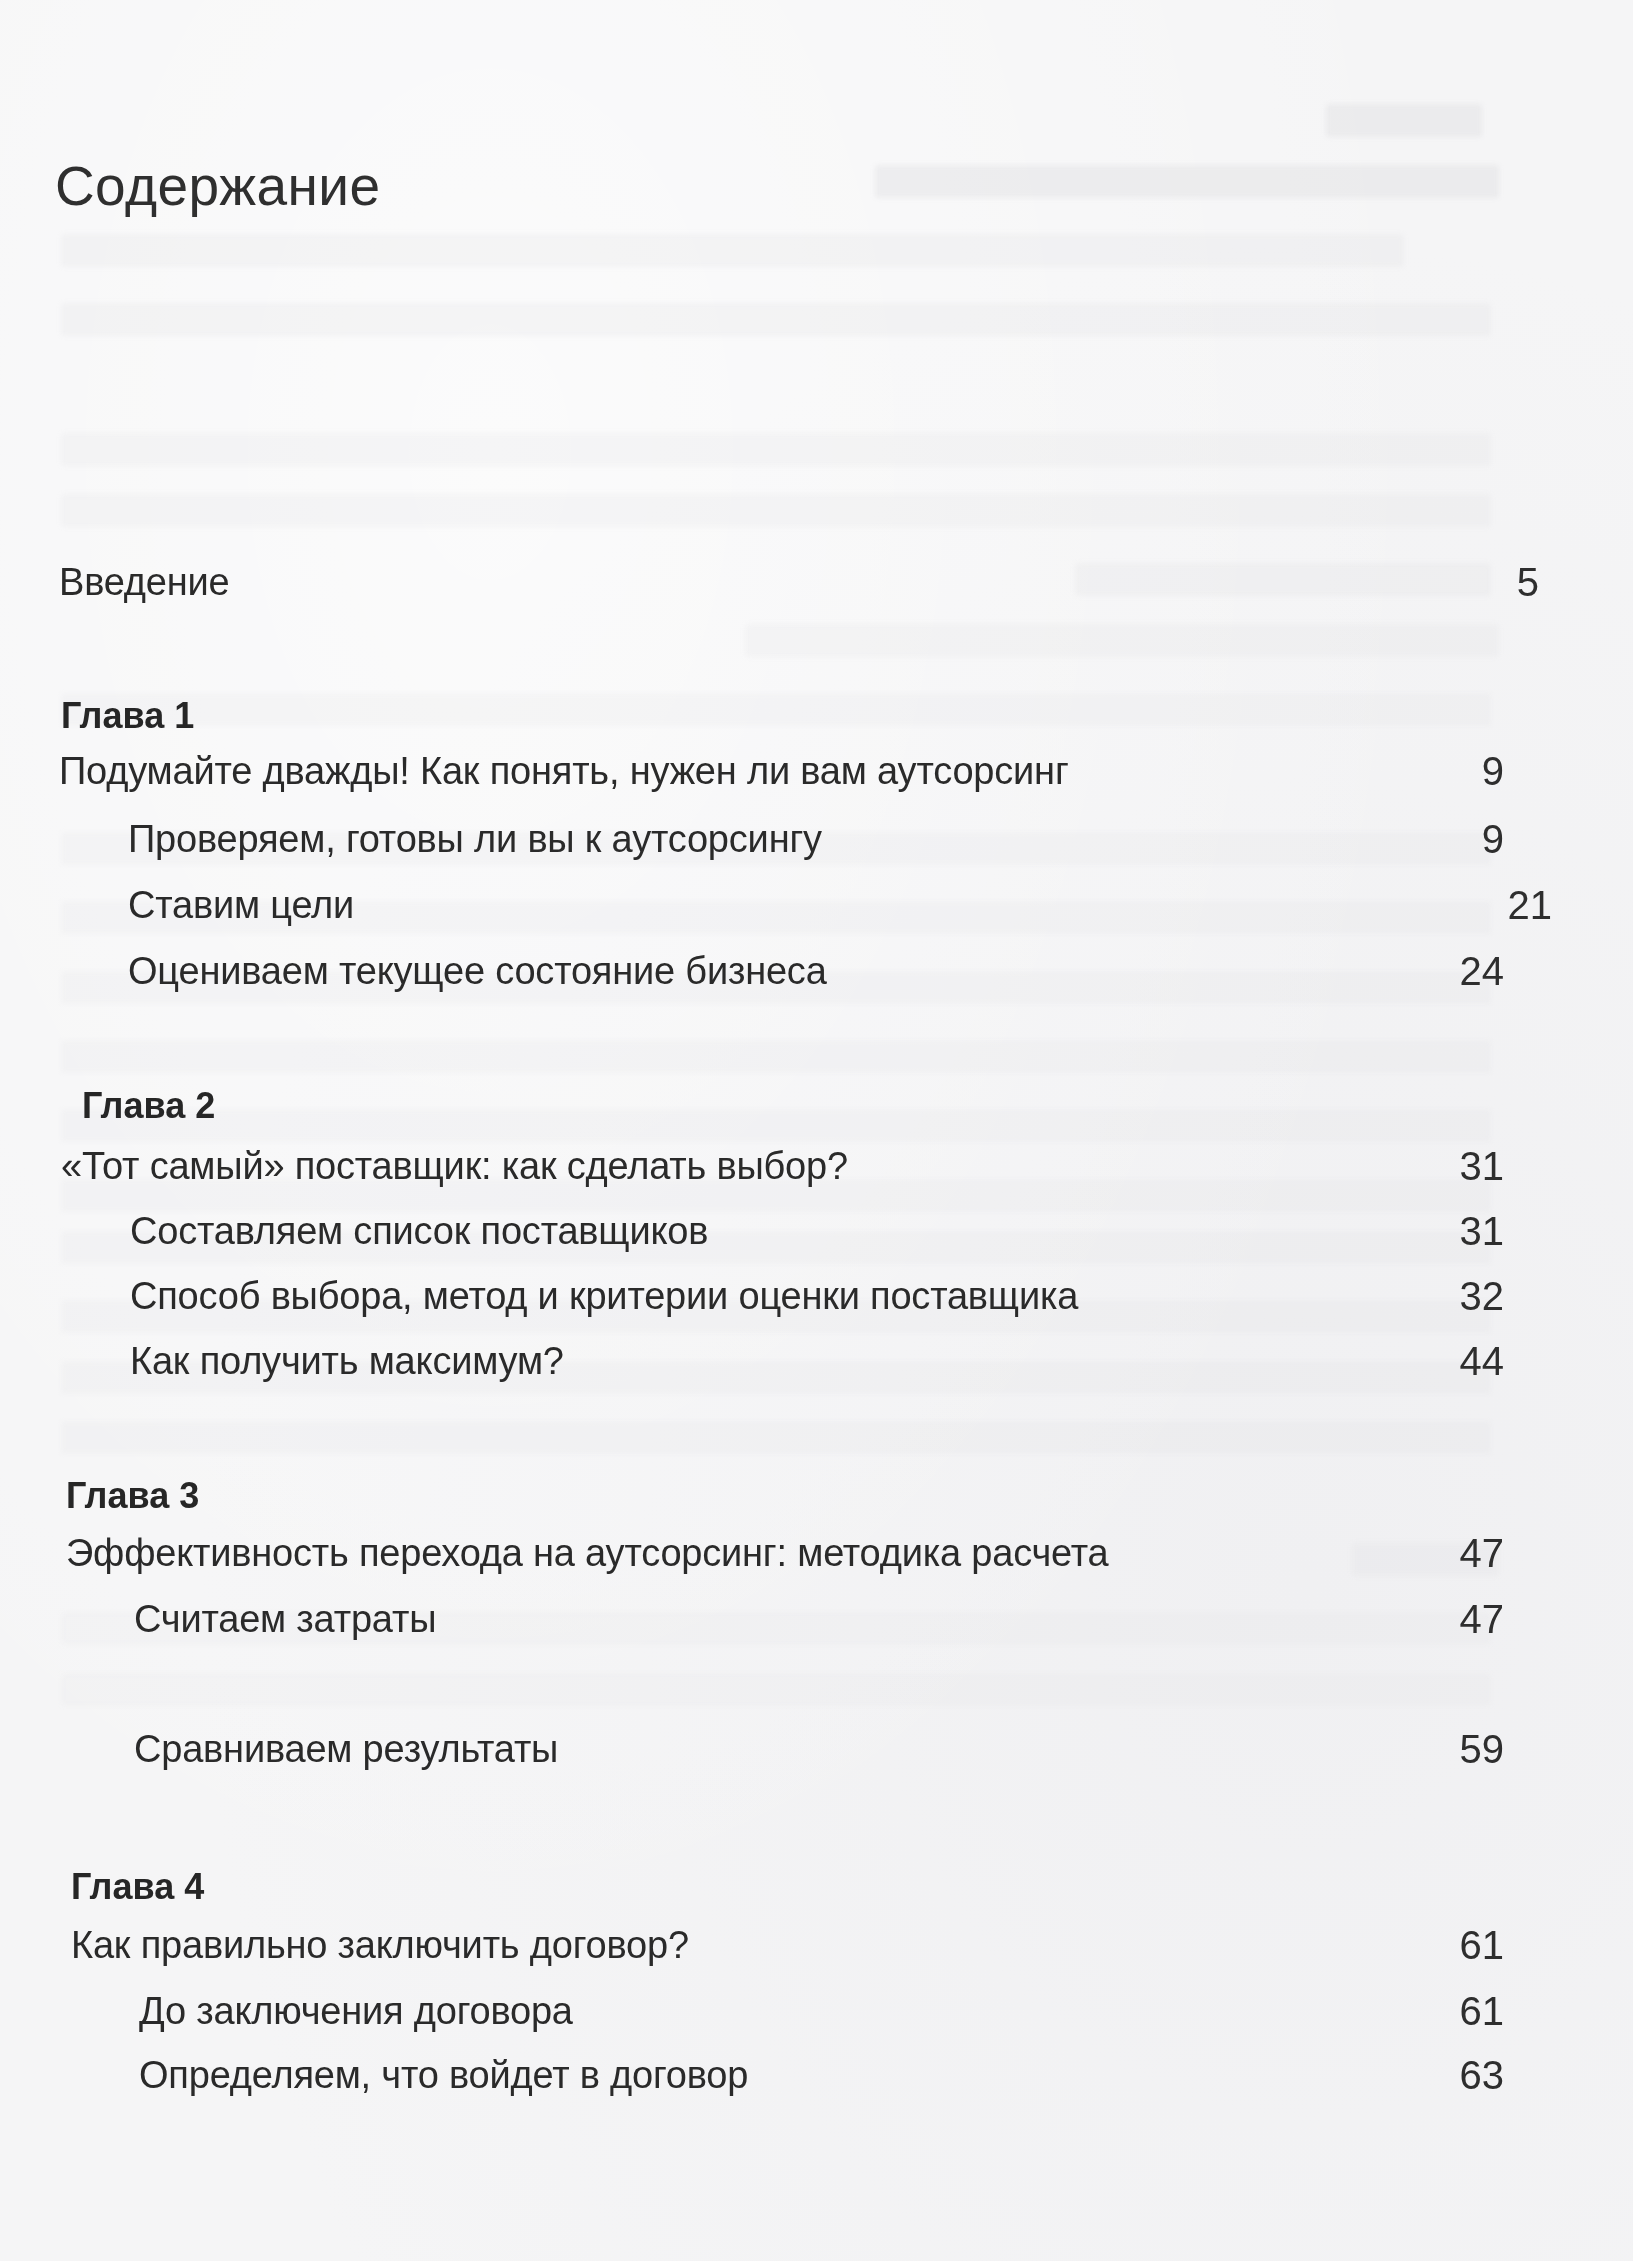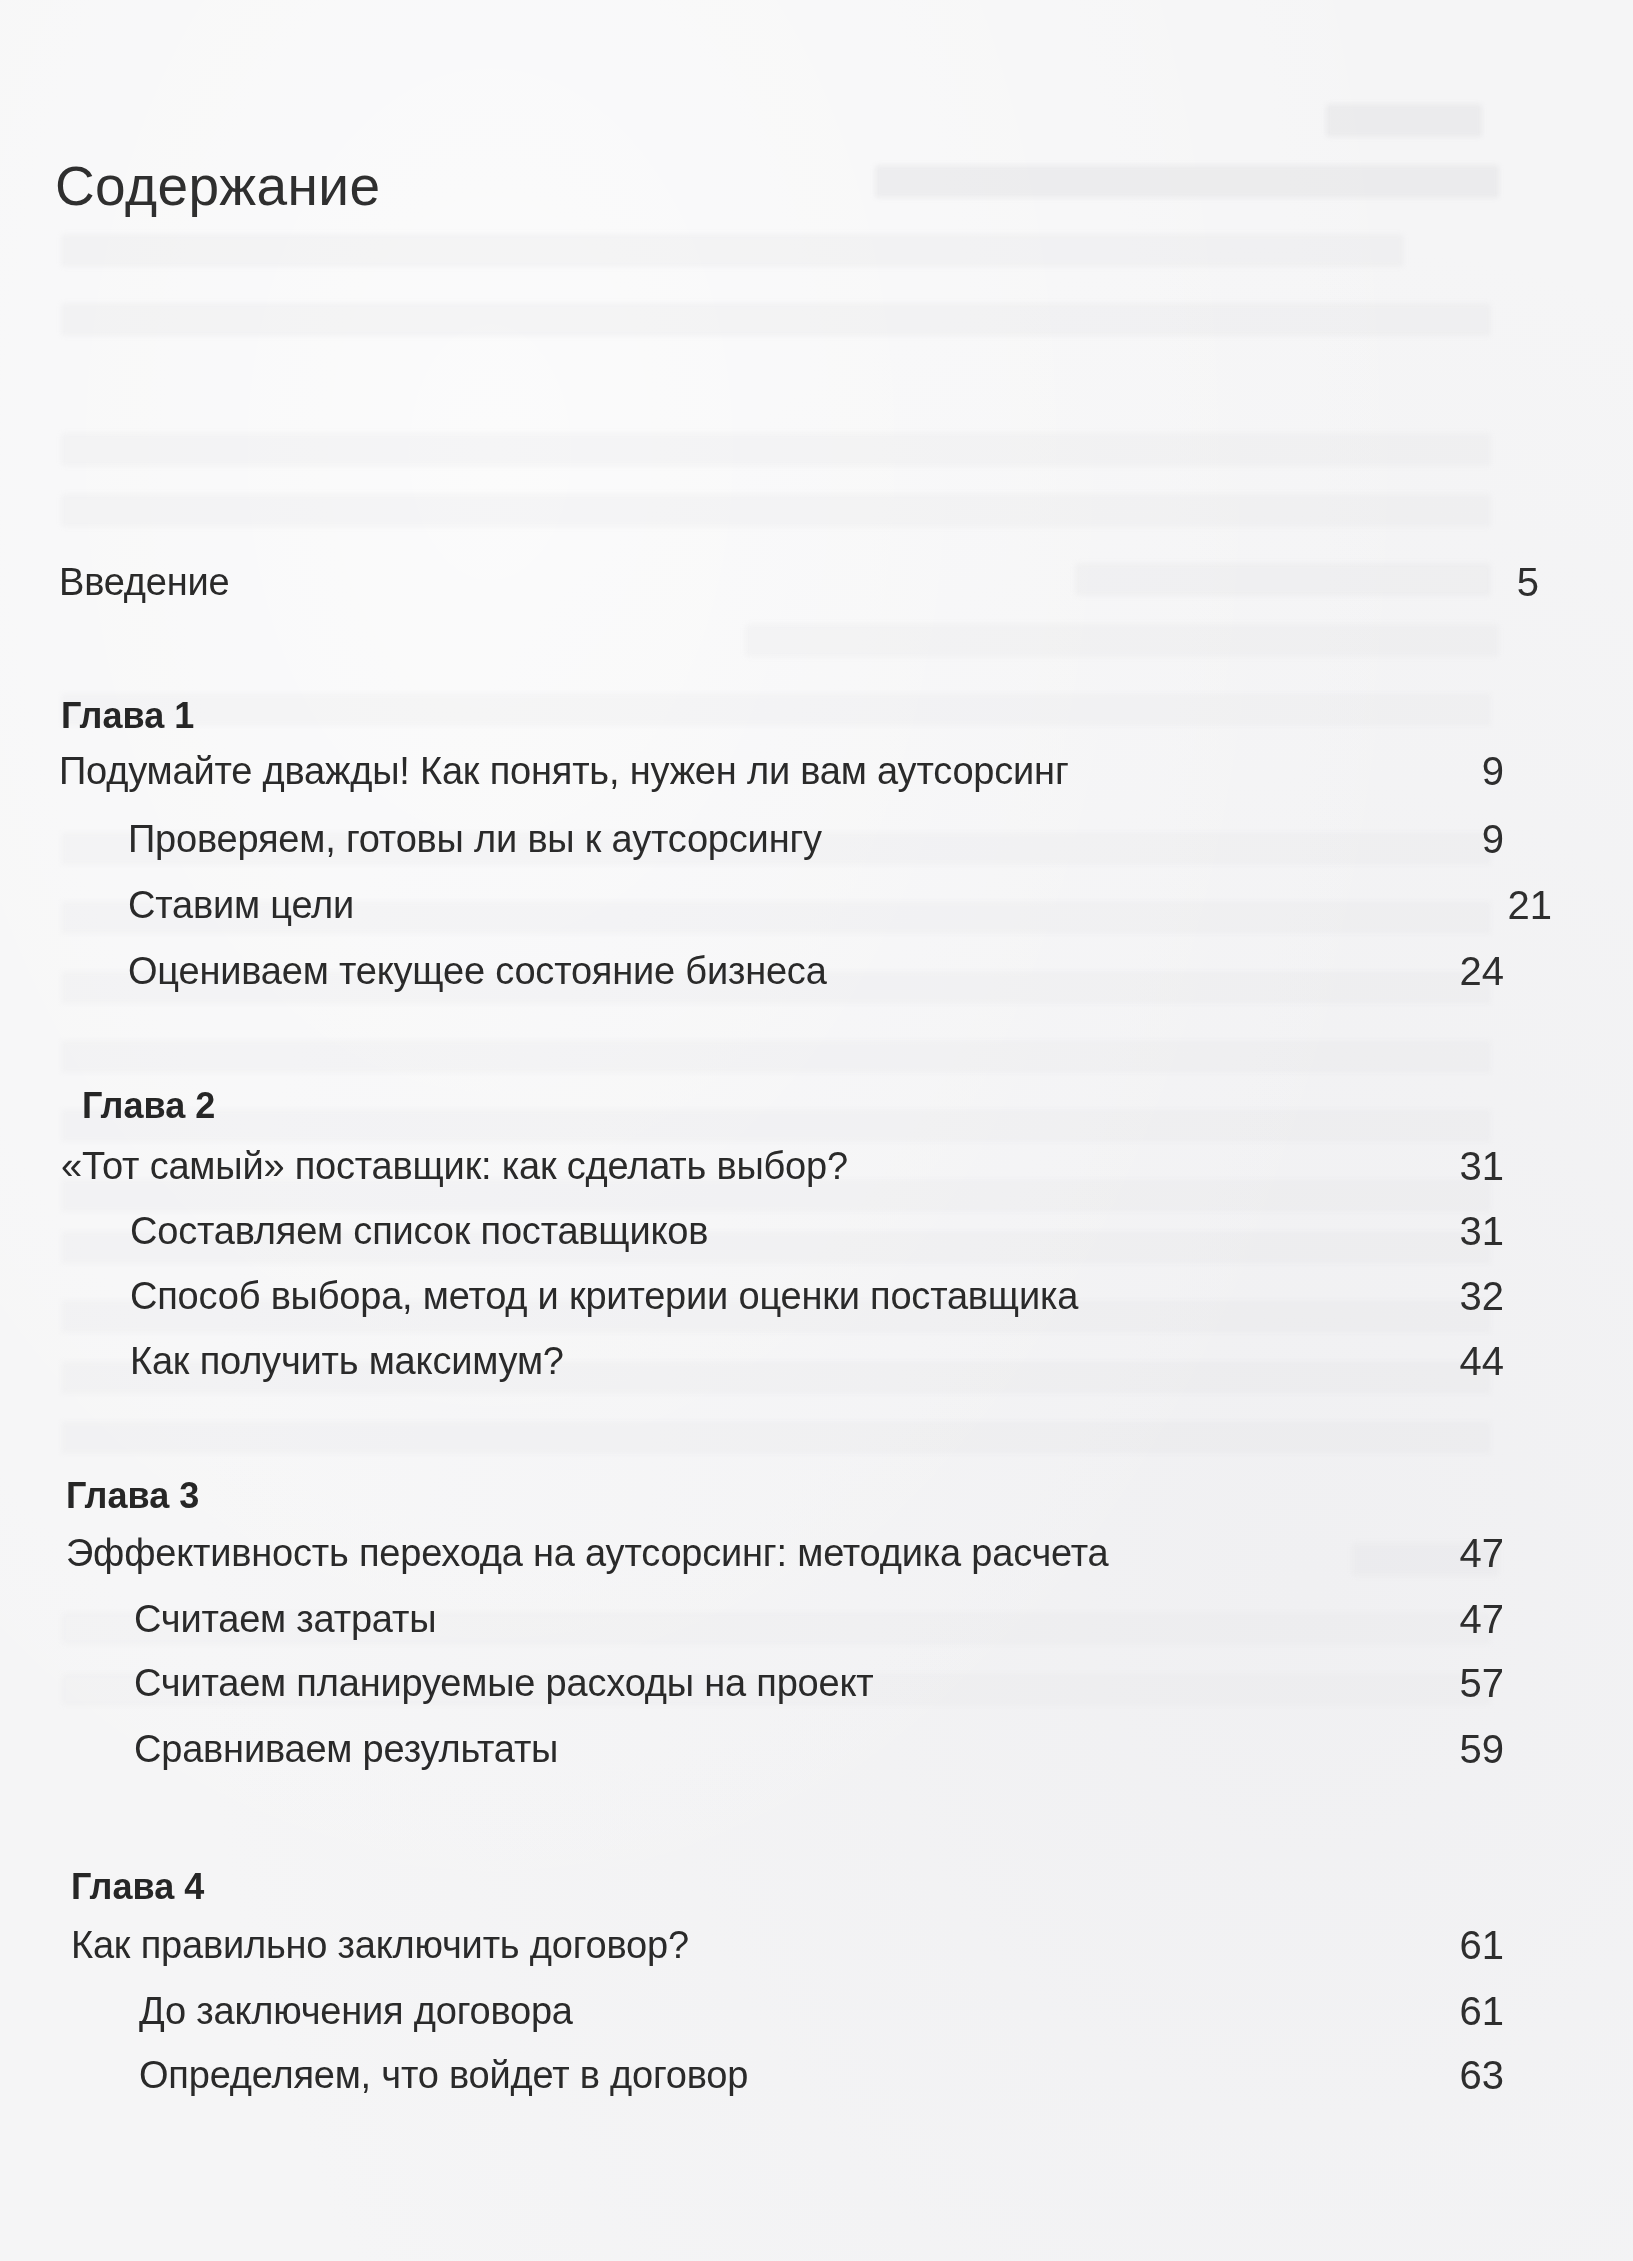--- a/index.html
+++ b/index.html
@@ -165,24 +165,20 @@
 
   <div class="chapter-heading" style="left:66px; top:1471px;">Глава 3</div>
   <div class="row lvl0" style="top:1527px;">
     <span class="label" style="left:66px;">Эффективность перехода на аутсорсинг: методика расчета</span>
     <span class="page">47</span>
   </div>
   <div class="row lvl1" style="top:1593px;">
     <span class="label" style="left:134px;">Считаем затраты</span>
     <span class="page">47</span>
   </div>
-  <div class="row lvl1" style="top:1657px;">
-    <span class="label" style="left:134px;">Считаем планируемые расходы на проект</span>
-    <span class="page">57</span>
-  </div>
   <div class="row lvl1" style="top:1723px;">
     <span class="label" style="left:134px;">Сравниваем результаты</span>
     <span class="page">59</span>
   </div>
 
   <div class="chapter-heading" style="left:71px; top:1862px;">Глава 4</div>
   <div class="row lvl0" style="top:1919px;">
     <span class="label" style="left:71px;">Как правильно заключить договор?</span>
     <span class="page">61</span>
   </div>

